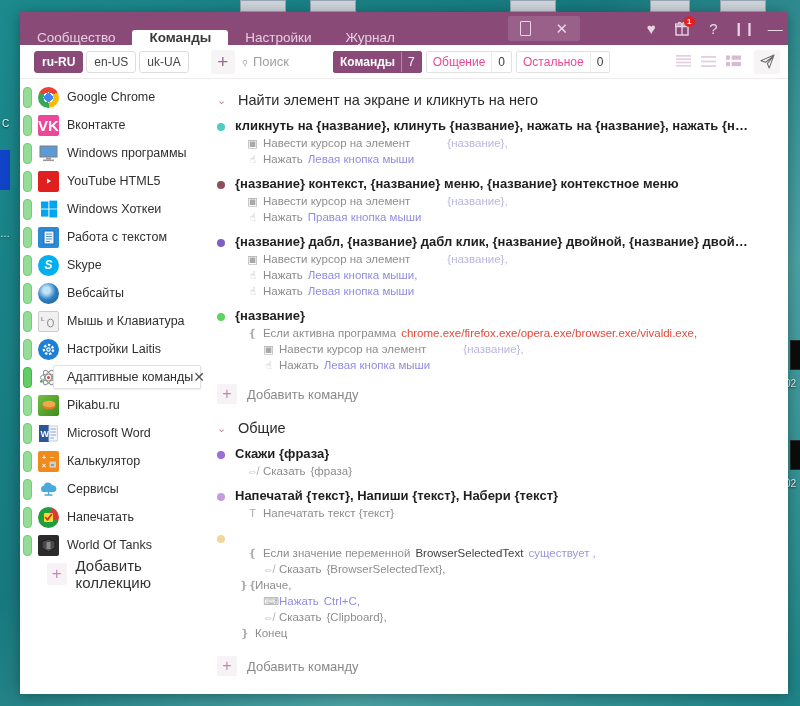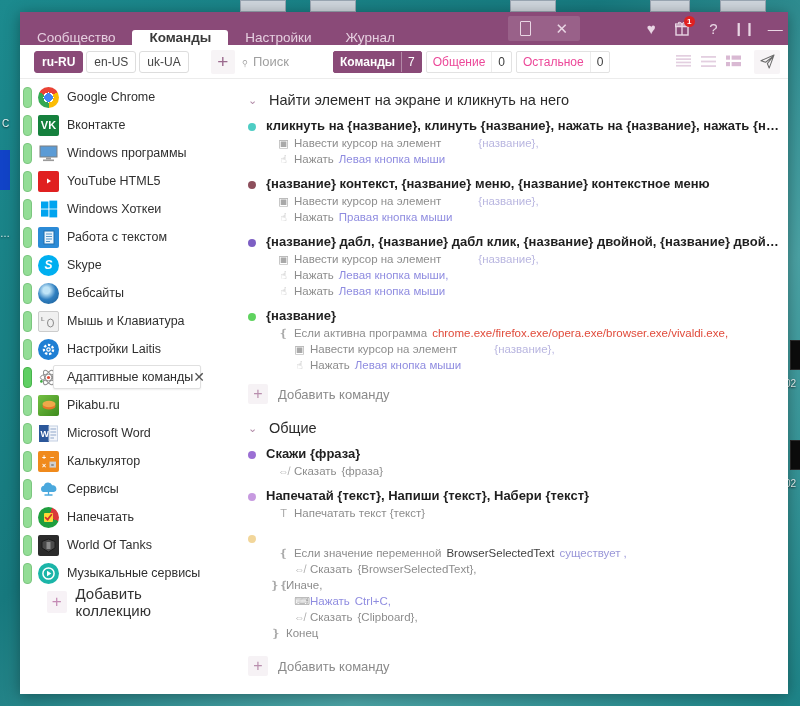--- a/index.html
+++ b/index.html
@@ -99,21 +99,21 @@
   .tb-spacer { flex: 1; }
   .viewbtns { display: flex; gap: 3px; align-items: center; }
   .vb { width: 22px; height: 22px; display: flex; align-items: center; justify-content: center;
         cursor: default; }
   .send-btn {
     width: 26px; height: 24px; display: flex; align-items: center; justify-content: center;
     background: #f7f4f6; border-radius: 2px; margin-left: 10px; color: #6b6b6b; cursor: default;
   }
 
   
-  .body { flex: 1; display: flex; min-height: 0; gap: 31px; }
+  .body { flex: 1; display: flex; min-height: 0; }
 
   
   .sidebar {
     width: 185px; flex: 0 0 185px; background: #ffffff; overflow: hidden;
     padding-top: 4px; position: relative;
   }
   .coll {
     display: flex; align-items: center; height: 28px; padding-left: 3px; cursor: default;
     position: relative;
   }
@@ -323,21 +323,21 @@
     <div class="sidebar">
 
       <div class="coll">
         <div class="bar"></div>
         <div class="ico" style="background:radial-gradient(circle at 50% 50%, #4285f4 0 28%, #fff 28% 34%, transparent 34%), conic-gradient(from -60deg, #ea4335 0 33%, #fbbc05 33% 66%, #34a853 66% 100%); border-radius:50%;"></div>
         <div class="nm">Google Chrome</div>
       </div>
 
       <div class="coll">
         <div class="bar"></div>
-        <div class="ico" style="background:#15803d;font-size:11px;">VK</div>
+        <div class="ico" style="background:#ec4899;font-size:15px;">VK</div>
         <div class="nm">Вконтакте</div>
       </div>
 
       <div class="coll">
         <div class="bar"></div>
         <div class="ico" style="background:#fff;">
           <svg width="19" height="17" viewBox="0 0 19 17">
               <rect x="1" y="1" width="17" height="11" fill="#5b9bd5" stroke="#7f7f7f" stroke-width="1"></rect>
               <rect x="7" y="12.5" width="5" height="2" fill="#9a9a9a"></rect>
               <rect x="4" y="14.5" width="11" height="1.6" fill="#9a9a9a"></rect>
@@ -510,30 +510,20 @@
         <div class="bar"></div>
         <div class="ico" style="background:#2b2b2b;">
           <svg width="17" height="15" viewBox="0 0 17 15">
               <path d="M8.5 1 L15 3.5 L15 10 L8.5 14 L2 10 L2 3.5 Z" fill="#4a4a4a" stroke="#1a1a1a"></path>
               <rect x="6.5" y="4" width="4" height="7" fill="#8a8a8a"></rect>
             </svg>
         </div>
         <div class="nm">World Of Tanks</div>
       </div>
 
-      <div class="coll">
-        <div class="bar"></div>
-        <div class="ico" style="background:#1bb5a8;border-radius:50%;">
-          <svg width="13" height="13" viewBox="0 0 13 13">
-              <circle cx="6.5" cy="6.5" r="5.6" fill="none" stroke="#fff" stroke-width="1.5"></circle>
-              <polygon points="5,3.8 5,9.2 9.4,6.5" fill="#fff"></polygon>
-            </svg>
-        </div>
-        <div class="nm">Музыкальные сервисы</div>
-      </div>
 
       <div class="add-coll">
         <div class="pbox">+</div>
         <div class="nm">Добавить коллекцию</div>
       </div>
     </div>
 
     <div class="content">
 
       <div class="group-head">

